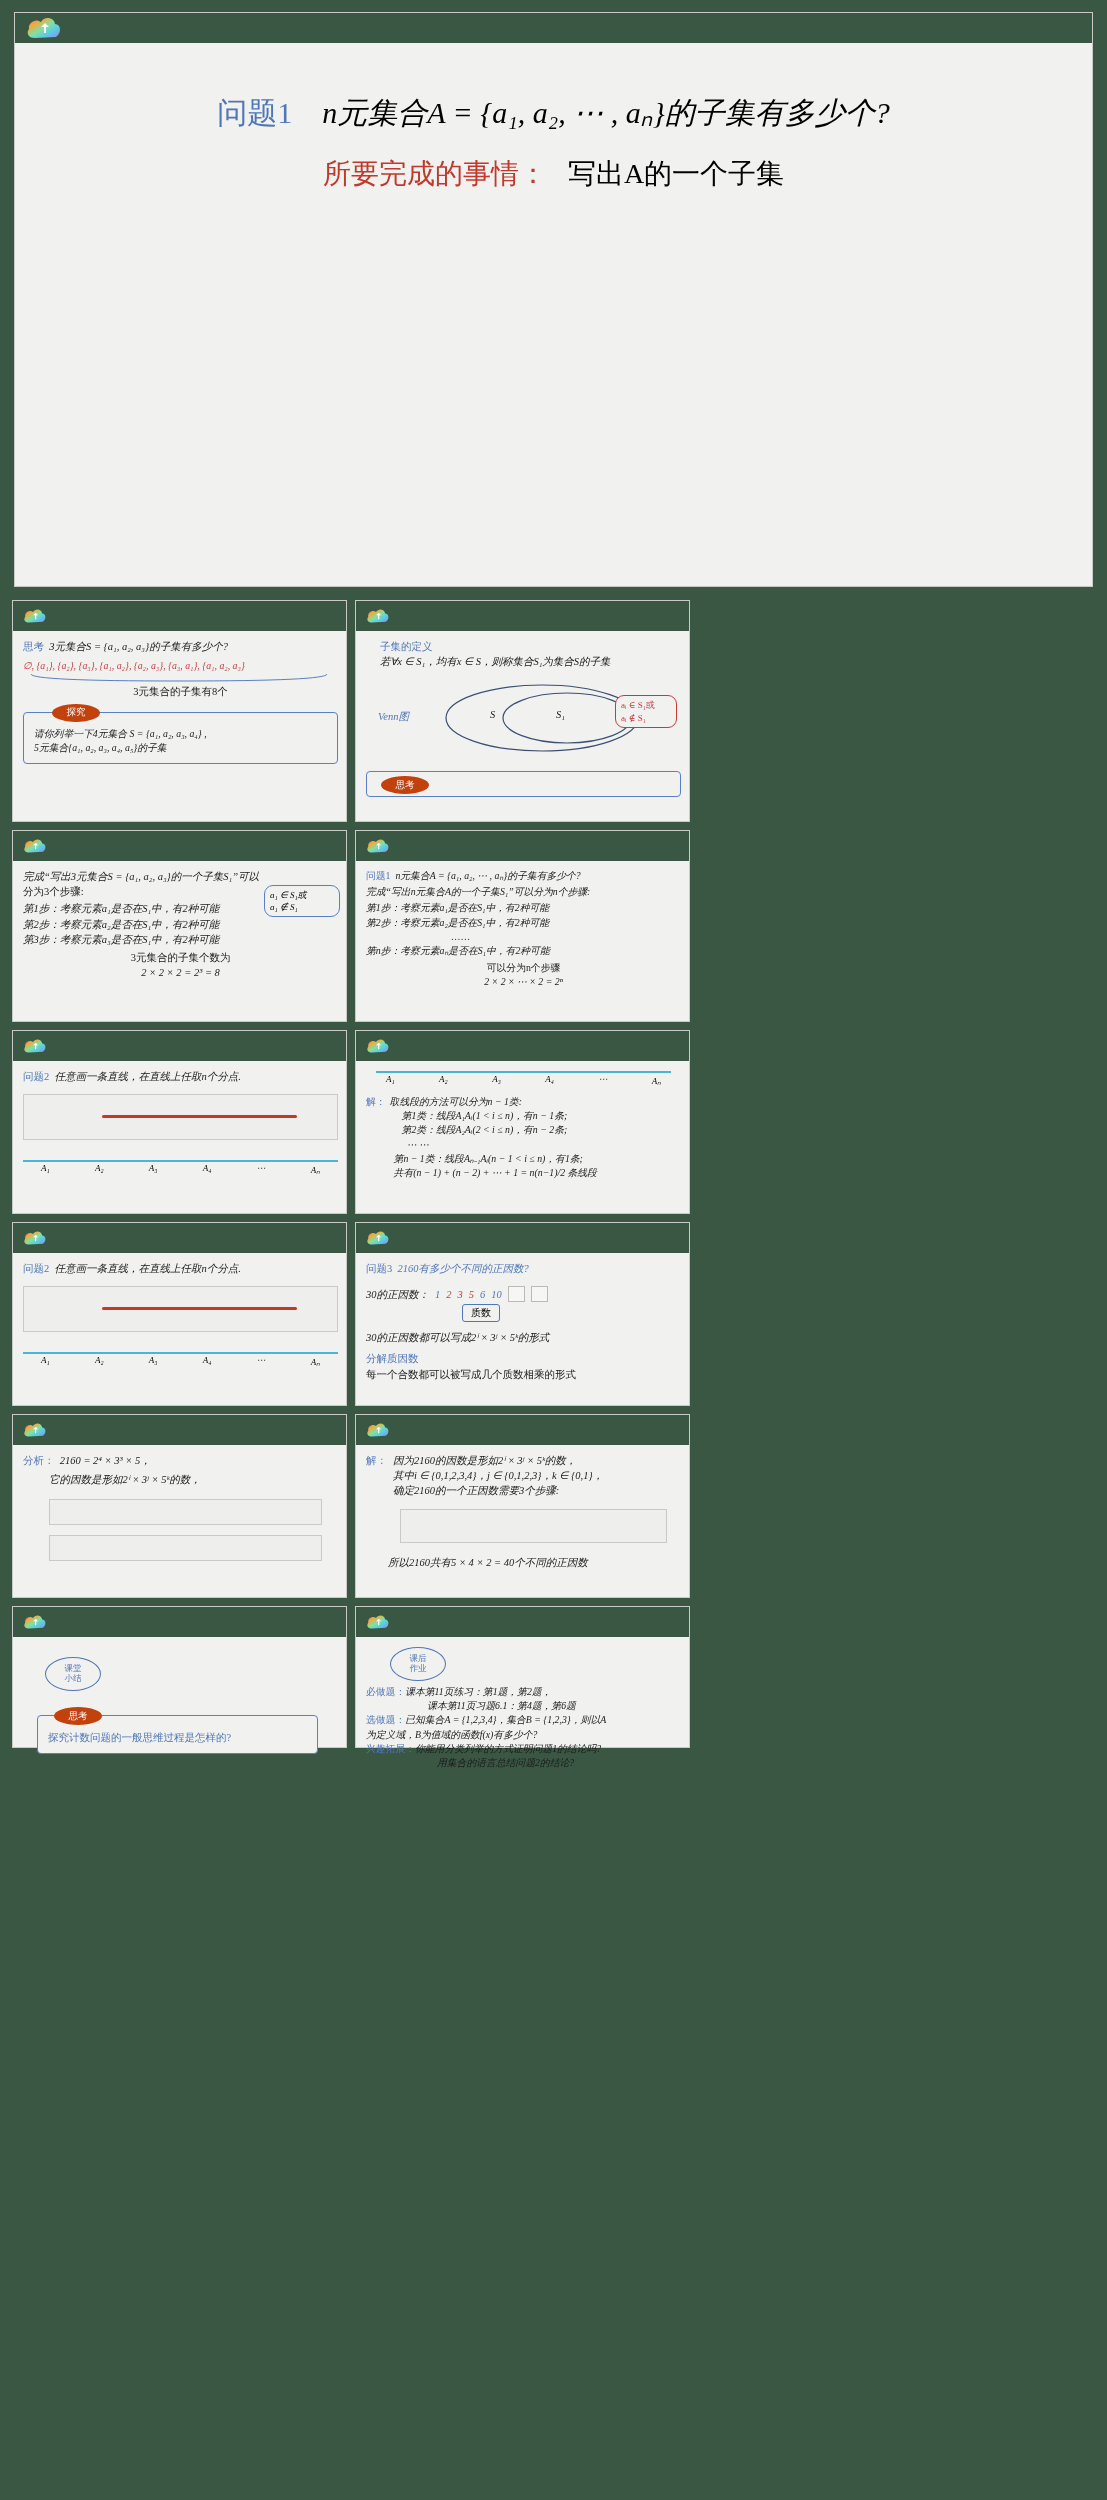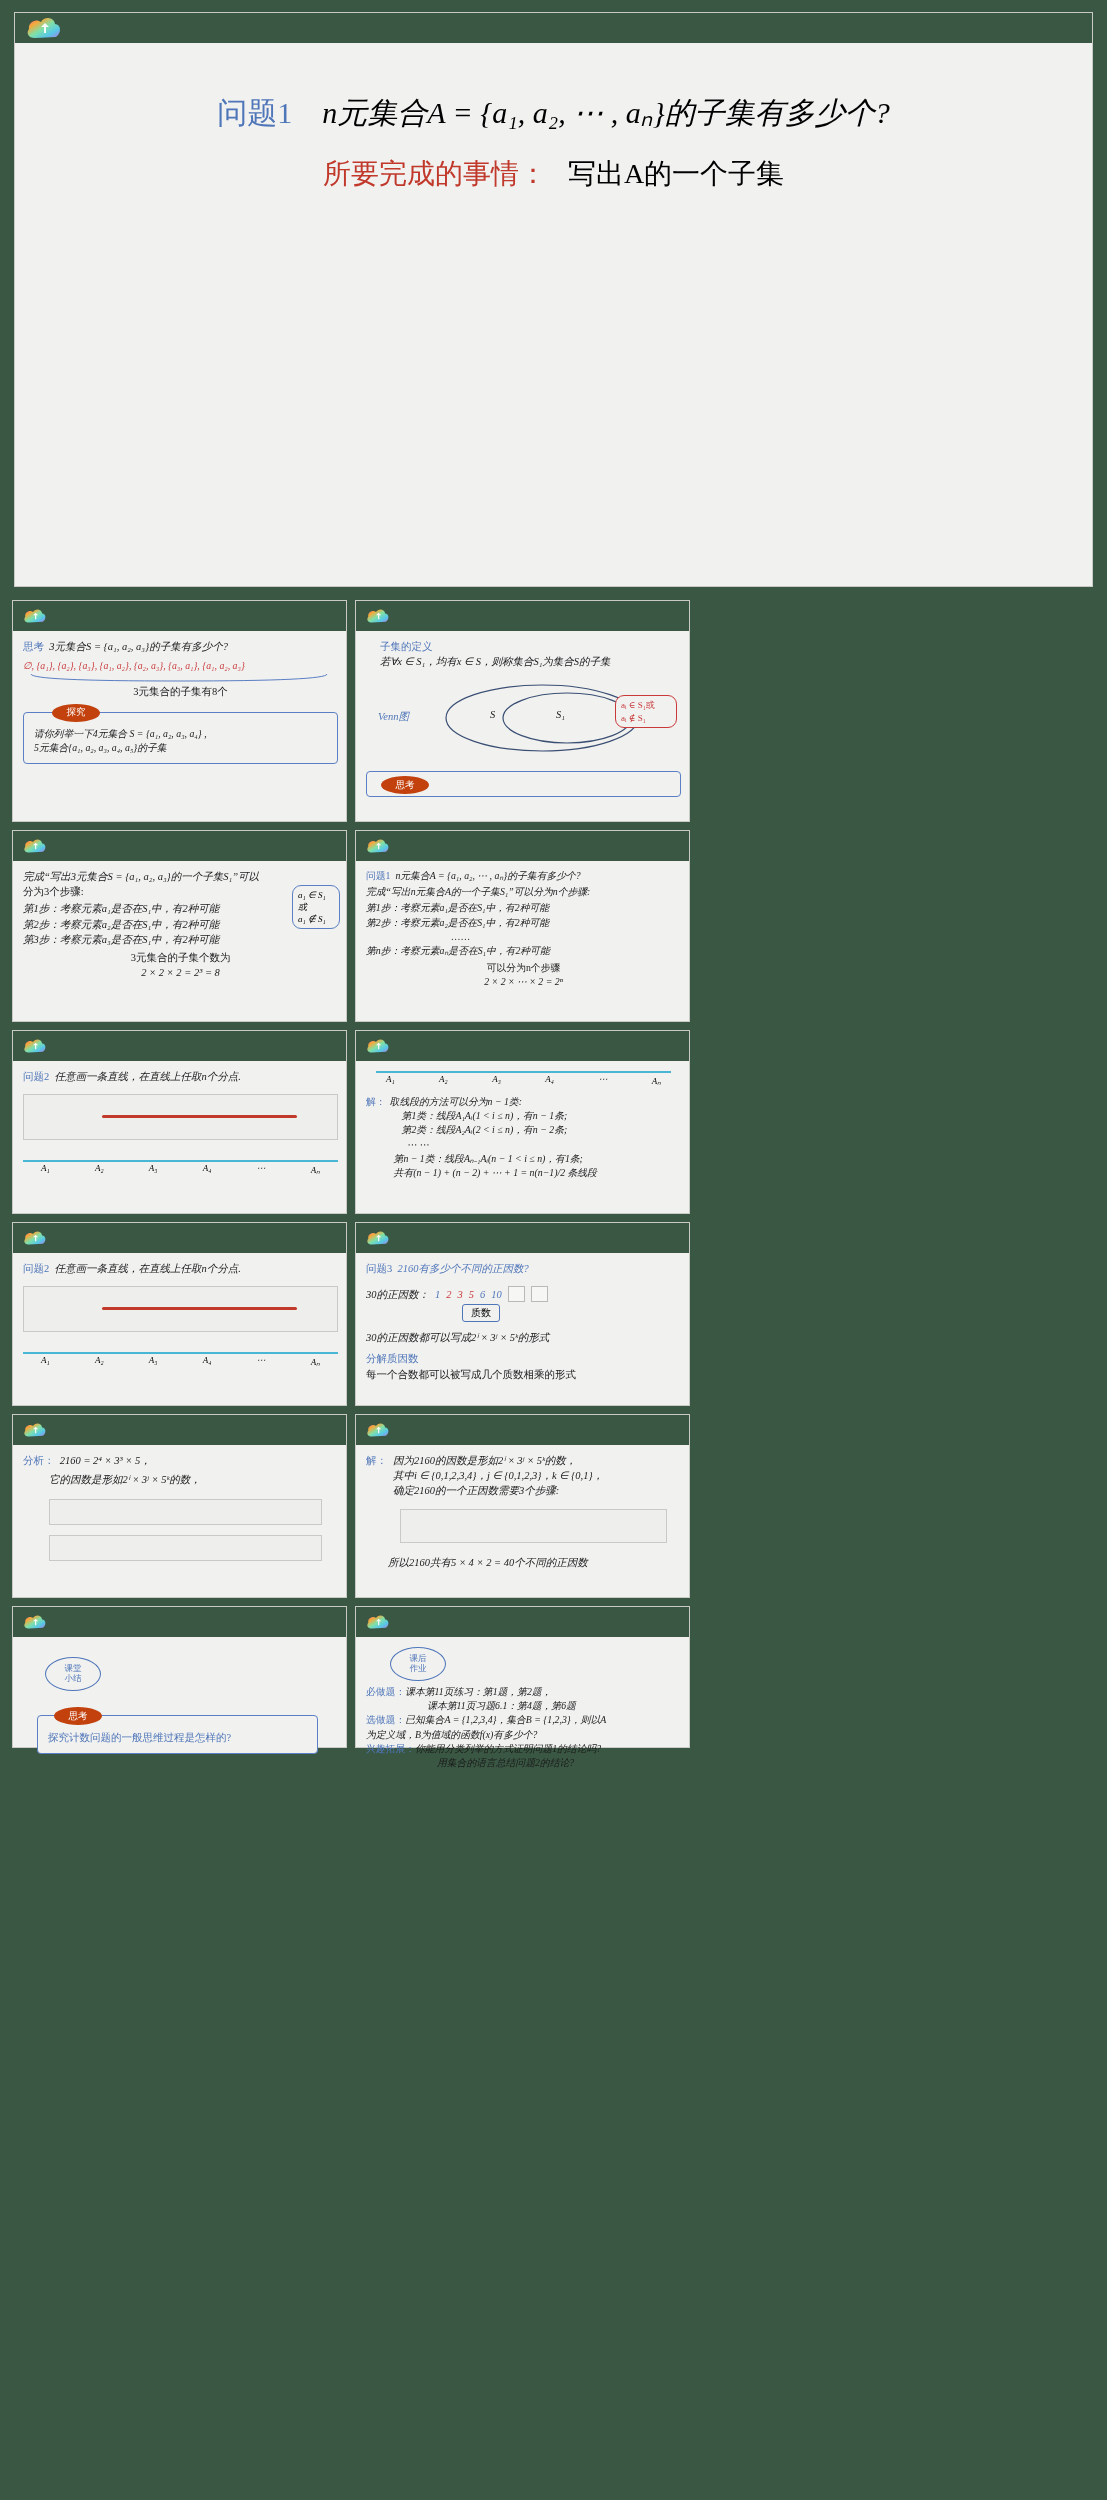--- a/index.html
+++ b/index.html
@@ -208,21 +208,21 @@
           </span>
         </div>
         <div class="s-body" style="height:160px;position:relative">
           <div class="tiny mathi">完成“写出3元集合S = {a₁, a₂, a₃}的一个子集S₁”可以</div>
           <div class="tiny">分为3个步骤:</div>
           <div class="tiny mathi" style="margin-top:2px">第1步：考察元素a₁是否在S₁中，有2种可能</div>
           <div class="tiny mathi">第2步：考察元素a₂是否在S₁中，有2种可能</div>
           <div class="tiny mathi">第3步：考察元素a₃是否在S₁中，有2种可能</div>
           <div class="tiny ctr" style="margin-top:3px">3元集合的子集个数为</div>
           <div class="tiny ctr mathi">2 × 2 × 2 = 2³ = 8</div>
-          <div class="bubble" style="right:6px;top:24px;width:48px">
+          <div class="bubble" style="right:6px;top:24px;width:76px">
             <div class="mathi">a₁ ∈ S₁或</div>
             <div class="mathi">a₁ ∉ S₁</div>
           </div>
         </div>
       </div>
 
       <div class="slide">
         <div class="s-bar">
           <span class="cloud cloud-sm">
             <svg viewBox="0 0 40 30" width="26" height="20">

